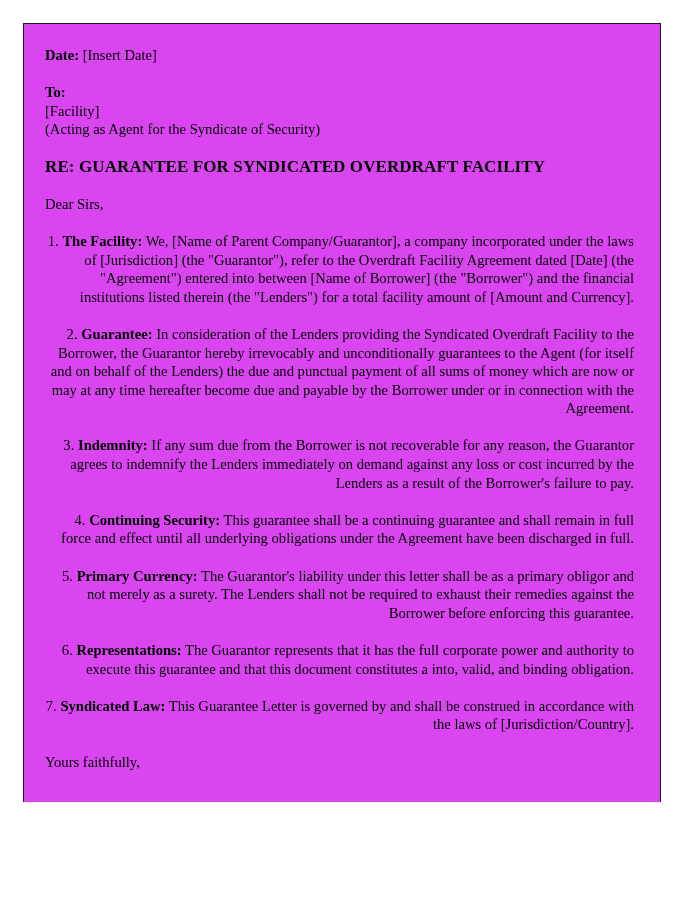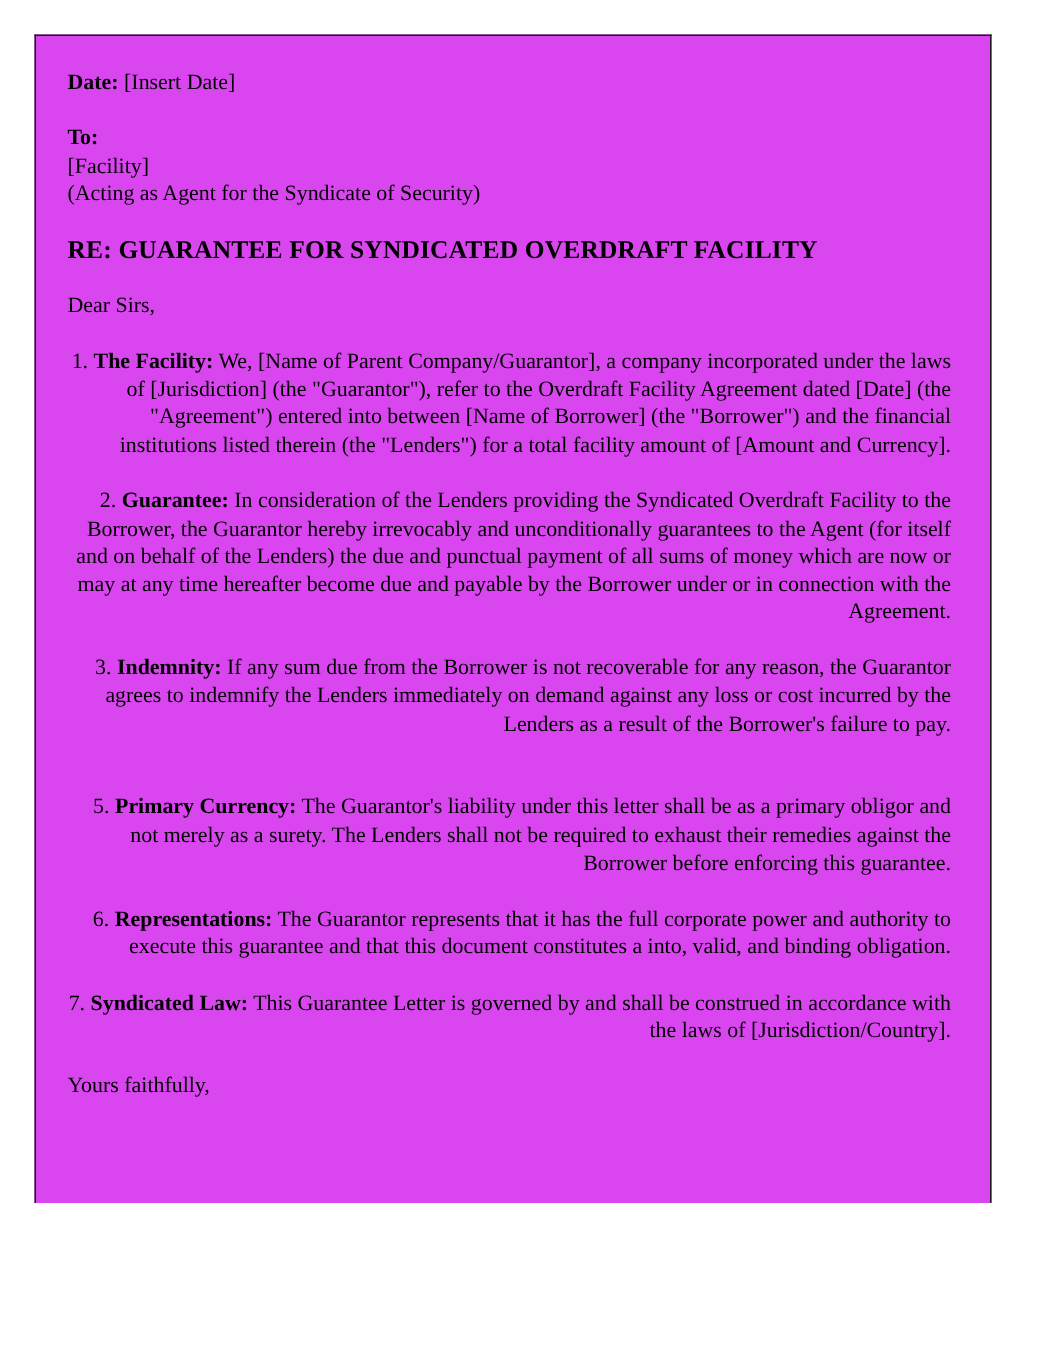--- a/index.html
+++ b/index.html
@@ -111,20 +111,21 @@
     <div class="block-gap"></div>
 
     <p class="clause"><span>2.</span> <span class="bold">Guarantee:</span> <span>In consideration of the Lenders providing the Syndicated Overdraft Facility to the Borrower, the Guarantor hereby irrevocably and unconditionally guarantees to the Agent (for itself and on behalf of the Lenders) the due and punctual payment of all sums of money which are now or may at any time hereafter become due and payable by the Borrower under or in connection with the Agreement.</span></p>
 
     <div class="block-gap"></div>
 
     <p class="clause"><span>3.</span> <span class="bold">Indemnity:</span> <span>If any sum due from the Borrower is not recoverable for any reason, the Guarantor agrees to indemnify the Lenders immediately on demand against any loss or cost incurred by the Lenders as a result of the Borrower's failure to pay.</span></p>
 
     <div class="block-gap"></div>
 
+    <p class="clause"><span>4.</span> <span class="bold">Continuing Security:</span> <span>This guarantee shall be a continuing guarantee and shall remain in full force and effect until all underlying obligations under the Agreement have been discharged in full.</span></p>
 
     <div class="block-gap"></div>
 
     <p class="clause"><span>5.</span> <span class="bold">Primary Currency:</span> <span>The Guarantor's liability under this letter shall be as a primary obligor and not merely as a surety. The Lenders shall not be required to exhaust their remedies against the Borrower before enforcing this guarantee.</span></p>
 
     <div class="block-gap"></div>
 
     <p class="clause"><span>6.</span> <span class="bold">Representations:</span> <span>The Guarantor represents that it has the full corporate power and authority to execute this guarantee and that this document constitutes a into, valid, and binding obligation.</span></p>
 
     <div class="block-gap"></div>

